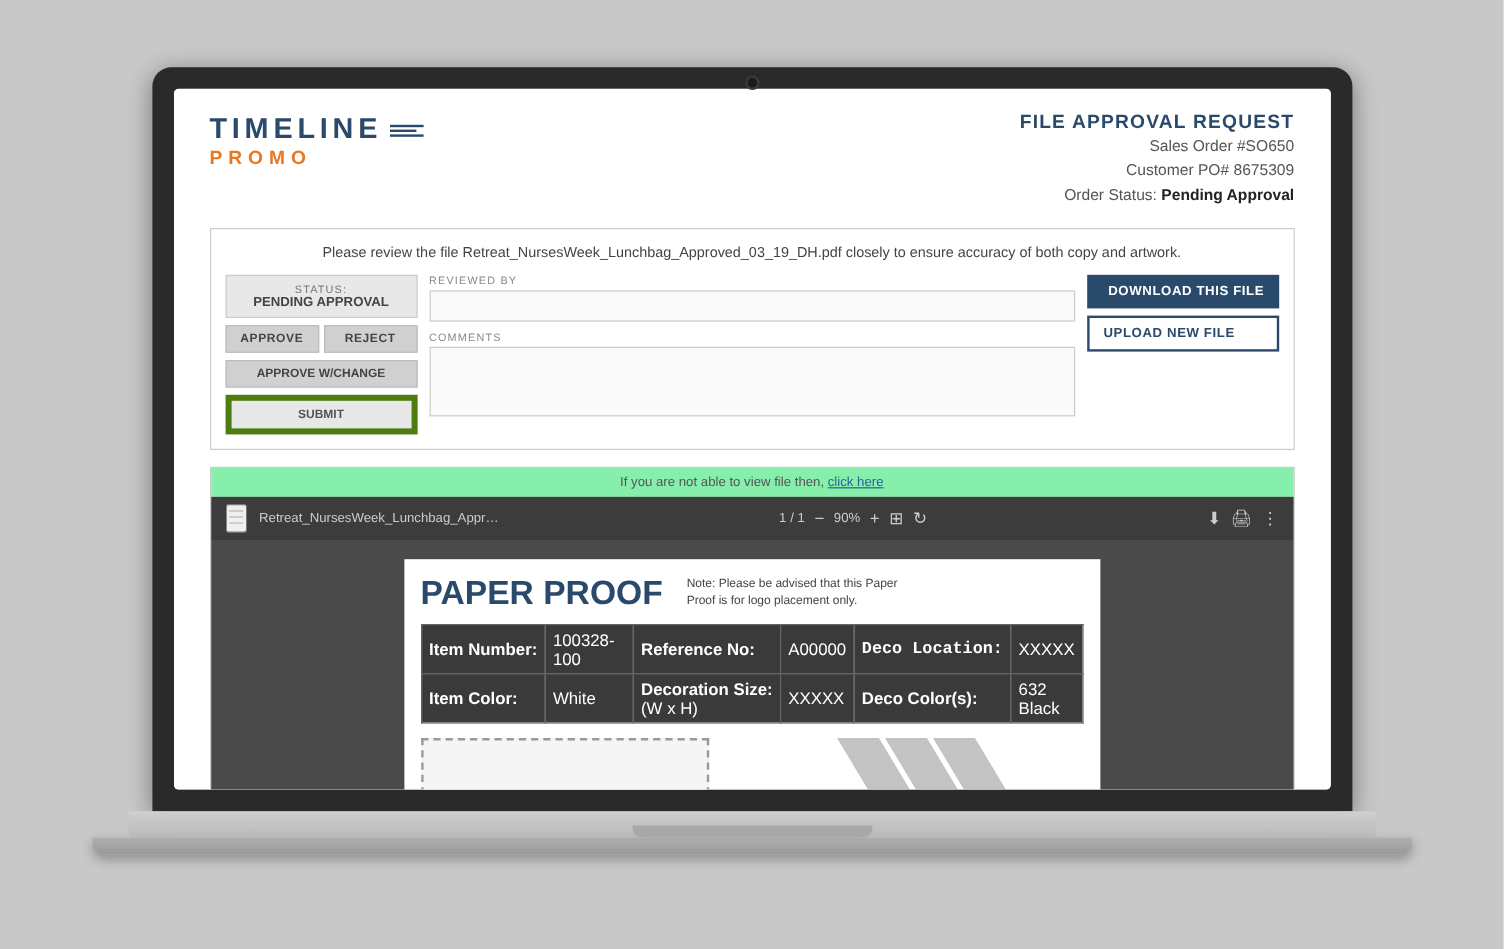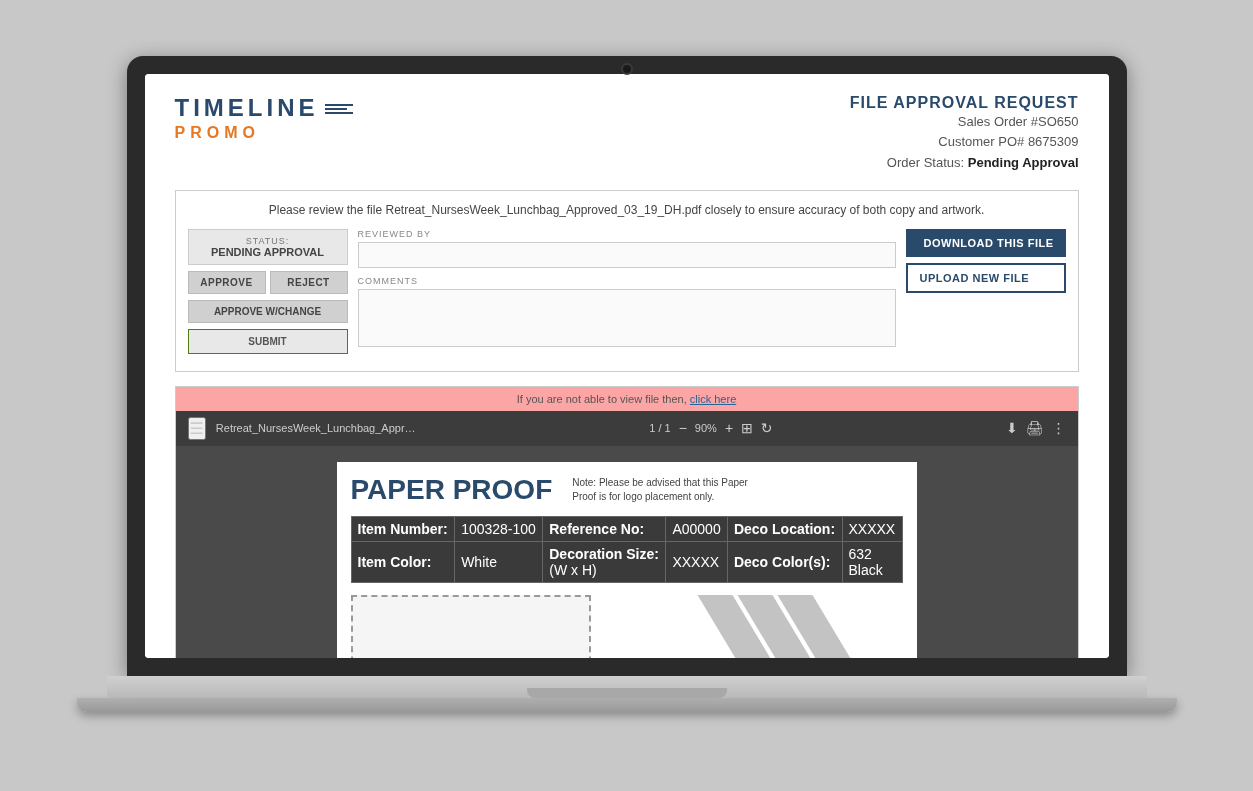--- a/index.html
+++ b/index.html
@@ -242,21 +242,21 @@
       color: #444;
       padding: 5px;
       cursor: pointer;
       width: 100%;
       margin-bottom: 6px;
       text-transform: uppercase;
     }
 
     .btn-submit {
       background: #e8e8e8;
-      border: 1px solid #4d7c0f;
+      border: 5px solid #4d7c0f;
       font-size: 10px;
       font-weight: 700;
       color: #555;
       padding: 6px;
       cursor: pointer;
       text-align: center;
       width: 100%;
       text-transform: uppercase;
     }
 
@@ -333,21 +333,21 @@
       margin-top: 14px;
       border: 1px solid #ccc;
       background: #fff;
     }
 
     .pdf-note {
       text-align: center;
       font-size: 11px;
       color: #555;
       padding: 6px;
-      background: #fca5a5;
+      background: #86efac;
     }
 
     .pdf-note a {
       color: #2a6496;
       text-decoration: underline;
     }
 
     .pdf-toolbar {
       background: #3c3c3c;
       padding: 6px 12px;
@@ -573,21 +573,21 @@
                   <div class="paper-proof-note">Note: Please be advised that this Paper Proof is for logo placement only.</div>
                 </div>
 
                 <table class="proof-table">
                   <tbody>
                       <tr>
                     <td class="label-cell" style="background:#3a3a3a; color:#fff; border-color:#666;">Item Number:</td>
                     <td style="background:#3a3a3a; color:#fff; border-color:#666;">100328-100</td>
                     <td class="label-cell" style="background:#3a3a3a; color:#fff; border-color:#666;">Reference No:</td>
                     <td style="background:#3a3a3a; color:#fff; border-color:#666;">A00000</td>
-                    <td class="label-cell" style="background:#3a3a3a; color:#fff; border-color:#666;">Deco Location:</td>
+                    <td class="label-cell" style="background:#3a3a3a; color:#fff; border-color:#666;font-family:Liberation Mono, monospace;">Deco Location:</td>
                     <td style="background:#3a3a3a; color:#fff; border-color:#666;">XXXXX</td>
                   </tr>
                   <tr>
                     <td class="label-cell" style="background:#3a3a3a; color:#fff; border-color:#666;">Item Color:</td>
                     <td style="background:#3a3a3a; color:#fff; border-color:#666;">White</td>
                     <td class="label-cell" style="background:#3a3a3a; color:#fff; border-color:#666; vertical-align:top;">
                       <span>Decoration Size:</span><br>
                       <span style="font-weight:normal;">(W x H)</span>
                     </td>
                     <td style="background:#3a3a3a; color:#fff; border-color:#666;">XXXXX</td>

